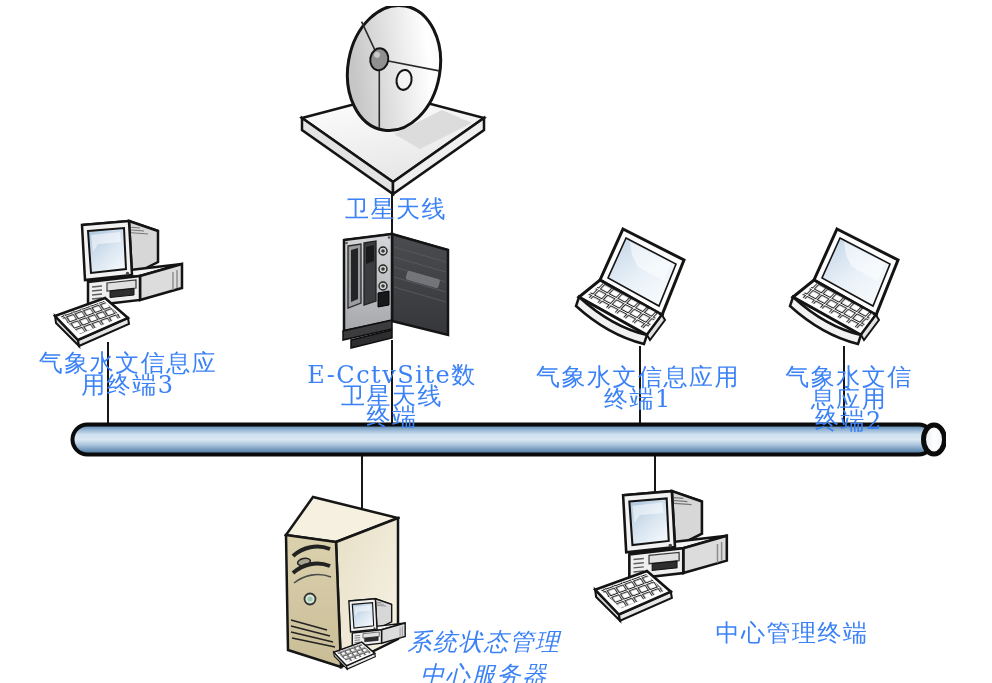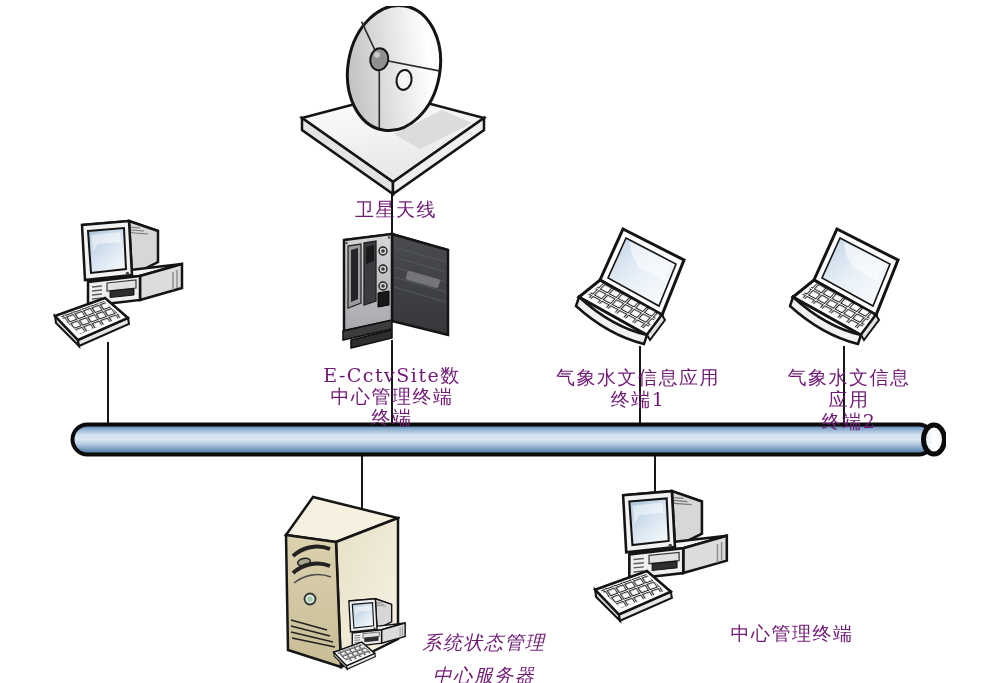--- a/index.html
+++ b/index.html
@@ -6,22 +6,22 @@
   .canvas{
     position:relative;width:992px;height:683px;background:#ffffff;overflow:hidden;
     font-family:"DejaVu Serif","Liberation Serif",serif;
   }
   .conn{position:absolute;width:2px;background:#161616;z-index:1;}
   .icon{position:absolute;z-index:2;}
   .icon svg{display:block;width:100%;height:100%;}
   .bus{position:absolute;z-index:2;}
   .lbl{
     position:absolute;z-index:3;transform:translateX(-50%);
-    text-align:center;font-size:19px;line-height:22px;letter-spacing:1.5px;
-    color:#701a75;white-space:pre-line;
+    text-align:center;font-size:24px;line-height:22px;letter-spacing:1.5px;
+    color:#3b82f6;white-space:pre-line;
   }
   .lbl.big-lh{line-height:33px;font-style:italic;}
 </style>
 </head>
 <body>
 
 <div class="canvas">
 
   <svg width="0" height="0" style="position:absolute" aria-hidden="true">
     <defs>
@@ -216,22 +216,24 @@
       </svg>
   </div>
 
   <div class="icon" style="left:592px;top:488px;width:140px;height:138px">
     <svg viewBox="0 0 135 133">
         <use href="#sym-desktop"></use>
       </svg>
   </div>
 
   <div class="lbl" style="left:396px;top:198px">卫星天线</div>
+  <div class="lbl" style="left:128px;top:352px">气象水文信息应
+用终端3</div>
   <div class="lbl" style="left:392px;top:365px;line-height:21px">E-CctvSite数
-中心管理终端
+卫星天线
 终端</div>
   <div class="lbl" style="left:638px;top:366px">气象水文信息应用
 终端1</div>
   <div class="lbl" style="left:849px;top:366px">气象水文信息应用
 终端2</div>
   <div class="lbl big-lh" style="left:484px;top:626px">系统状态管理
 中心服务器</div>
   <div class="lbl" style="left:792px;top:622px">中心管理终端</div>
 
 </div>

